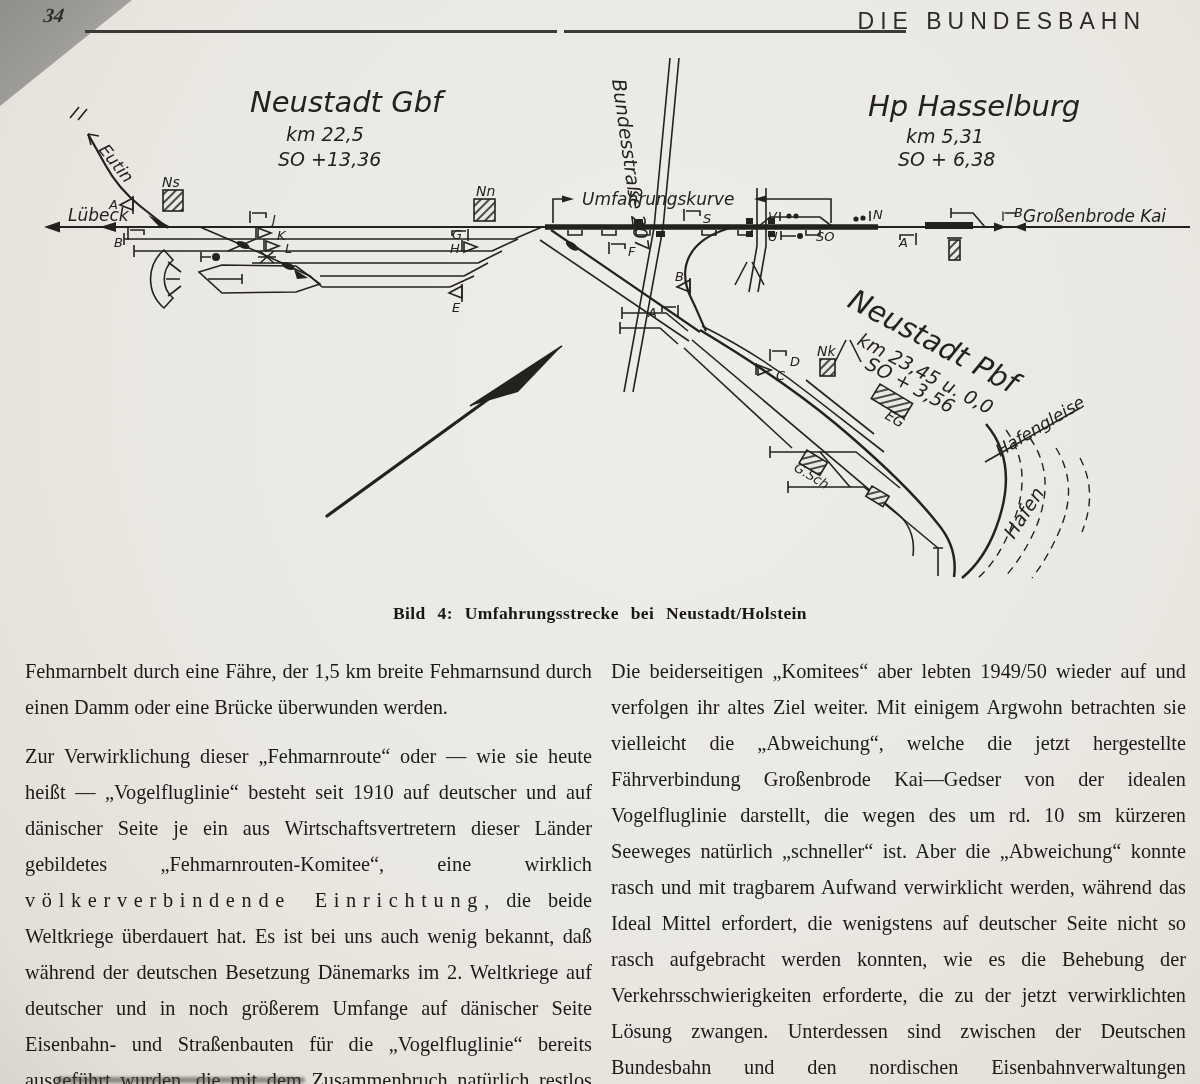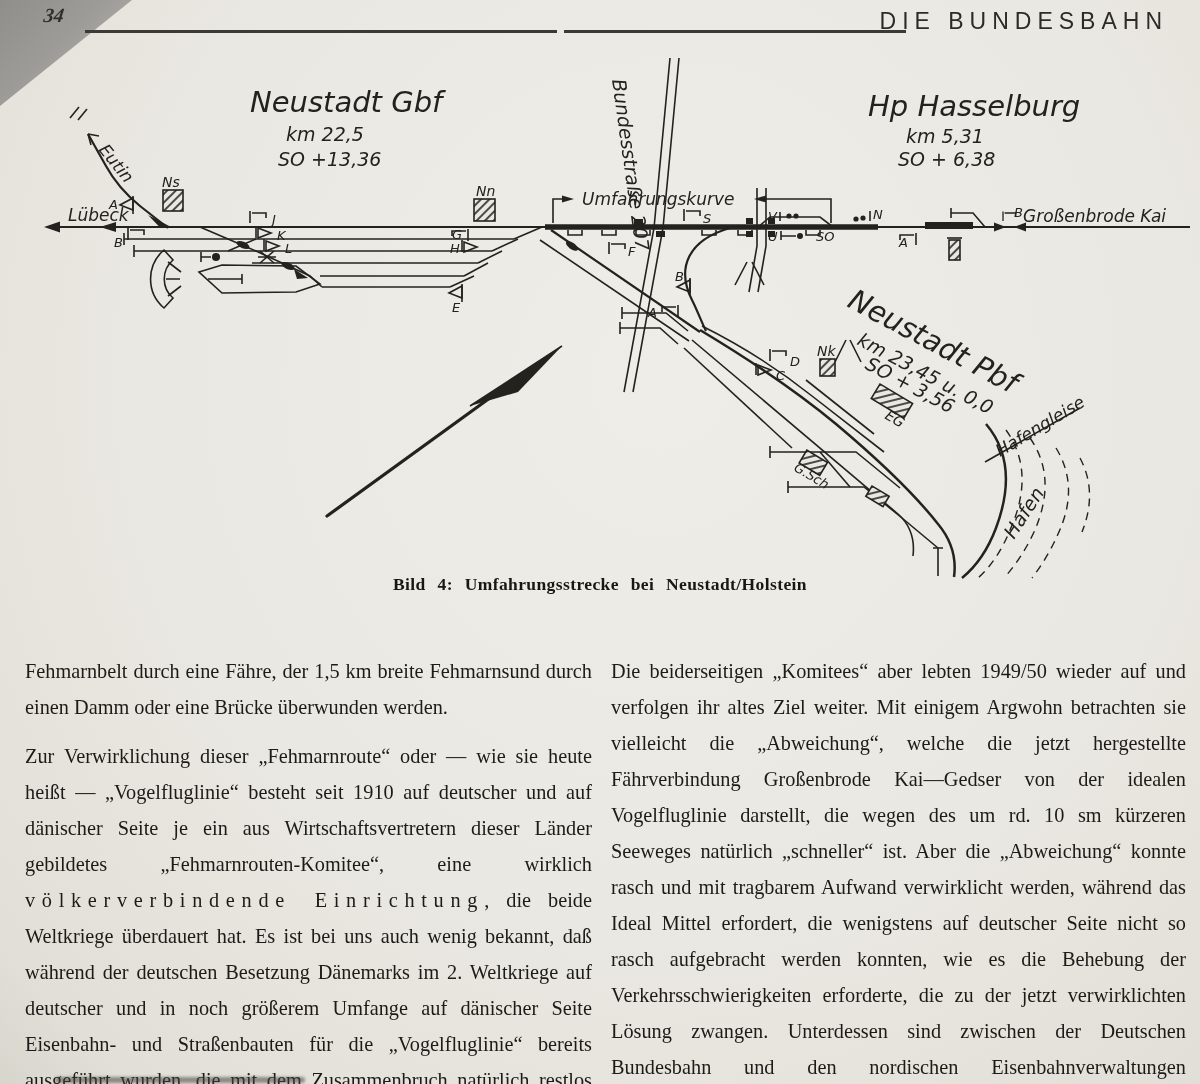--- a/index.html
+++ b/index.html
@@ -12,38 +12,38 @@
   }
   
   .corner{position:absolute;top:0;left:0;width:132px;height:106px;
     clip-path:polygon(0 0,100% 0,0 100%);
     background:linear-gradient(135deg,#8f8e8b 0%,#9d9c98 45%,#b3b2ae 80%,#c9c7c2 100%);}
   .pagenum{position:absolute;top:4px;left:44px;font-style:italic;font-weight:bold;
     font-size:20px;color:#2f2e2b;transform:skewX(-8deg);}
   .rule{position:absolute;top:30px;height:3px;background:#3b3a36;}
   .rule.r1{left:85px;width:472px;}
   .rule.r2{left:564px;width:342px;}
-  .masthead{position:absolute;top:8px;right:32px;
+  .masthead{position:absolute;top:8px;right:54px;
     font-family:"Liberation Sans",sans-serif;font-size:23px;font-weight:500;
     letter-spacing:6px;color:#2c2b28;}
   
   svg.td{position:absolute;left:0;top:0;}
   .td line,.td path,.td polyline{stroke:#23221f;fill:none;stroke-width:1.6;}
   .td .w2{stroke-width:2.2;} .td .w3{stroke-width:3.2;} .td .thick{stroke-width:5.5;}
   .td .w25{stroke-width:2.5;}
   .td polygon.f{fill:#23221f;stroke:none;}
   .td ellipse.sym{fill:#23221f;stroke:none;}
   .td .dash{stroke-dasharray:8 6;stroke-width:1.4;}
   .td text{fill:#23221f;font-family:"DejaVu Sans",sans-serif;font-style:italic;stroke:none;}
   .td .stn{font-size:29px;} .td .sub{font-size:19px;} .td .plc{font-size:17px;}
   .td .lbl{font-size:13px;} .td .lbl2{font-size:14px;}
   .td rect.hb{fill:url(#hb);stroke:#23221f;stroke-width:1.6;}
   .td rect.solid{fill:#23221f;stroke:none;}
   
-  .caption{position:absolute;top:574px;left:0;width:1200px;text-align:center;
+  .caption{position:absolute;top:603px;left:0;width:1200px;text-align:center;
     font-weight:bold;font-size:17.5px;word-spacing:7px;letter-spacing:.4px;color:#181714;}
   .col{position:absolute;top:653px;font-size:20.3px;line-height:36px;
     text-align:justify;color:#1c1b18;}
   .col p{margin:0 0 13px 0;}
   .col-left{left:25px;width:567px;}
   .col-right{left:611px;width:575px;font-family:Liberation Serif, serif;}
   .spaced{letter-spacing:.33em;}
   .smudge{position:absolute;left:55px;top:1077px;width:250px;height:6px;
     background:rgba(70,68,62,.55);filter:blur(1.5px);border-radius:3px;}
 </style>

